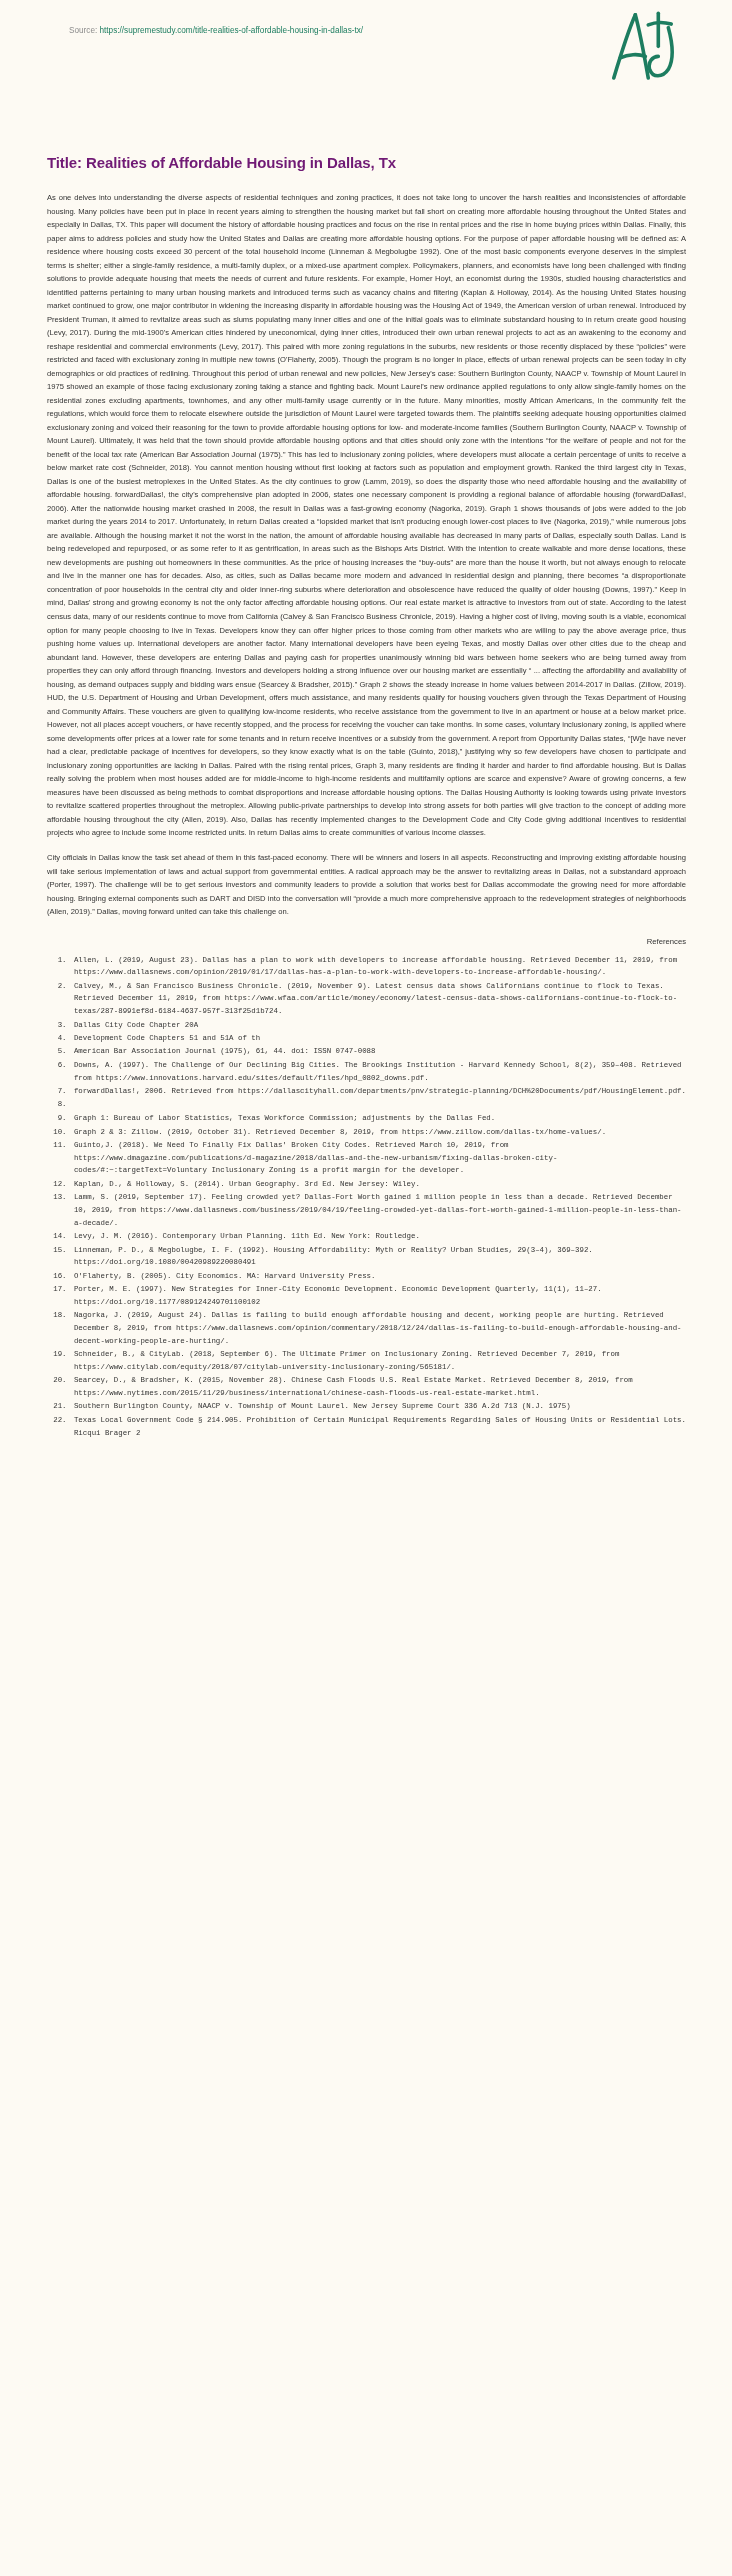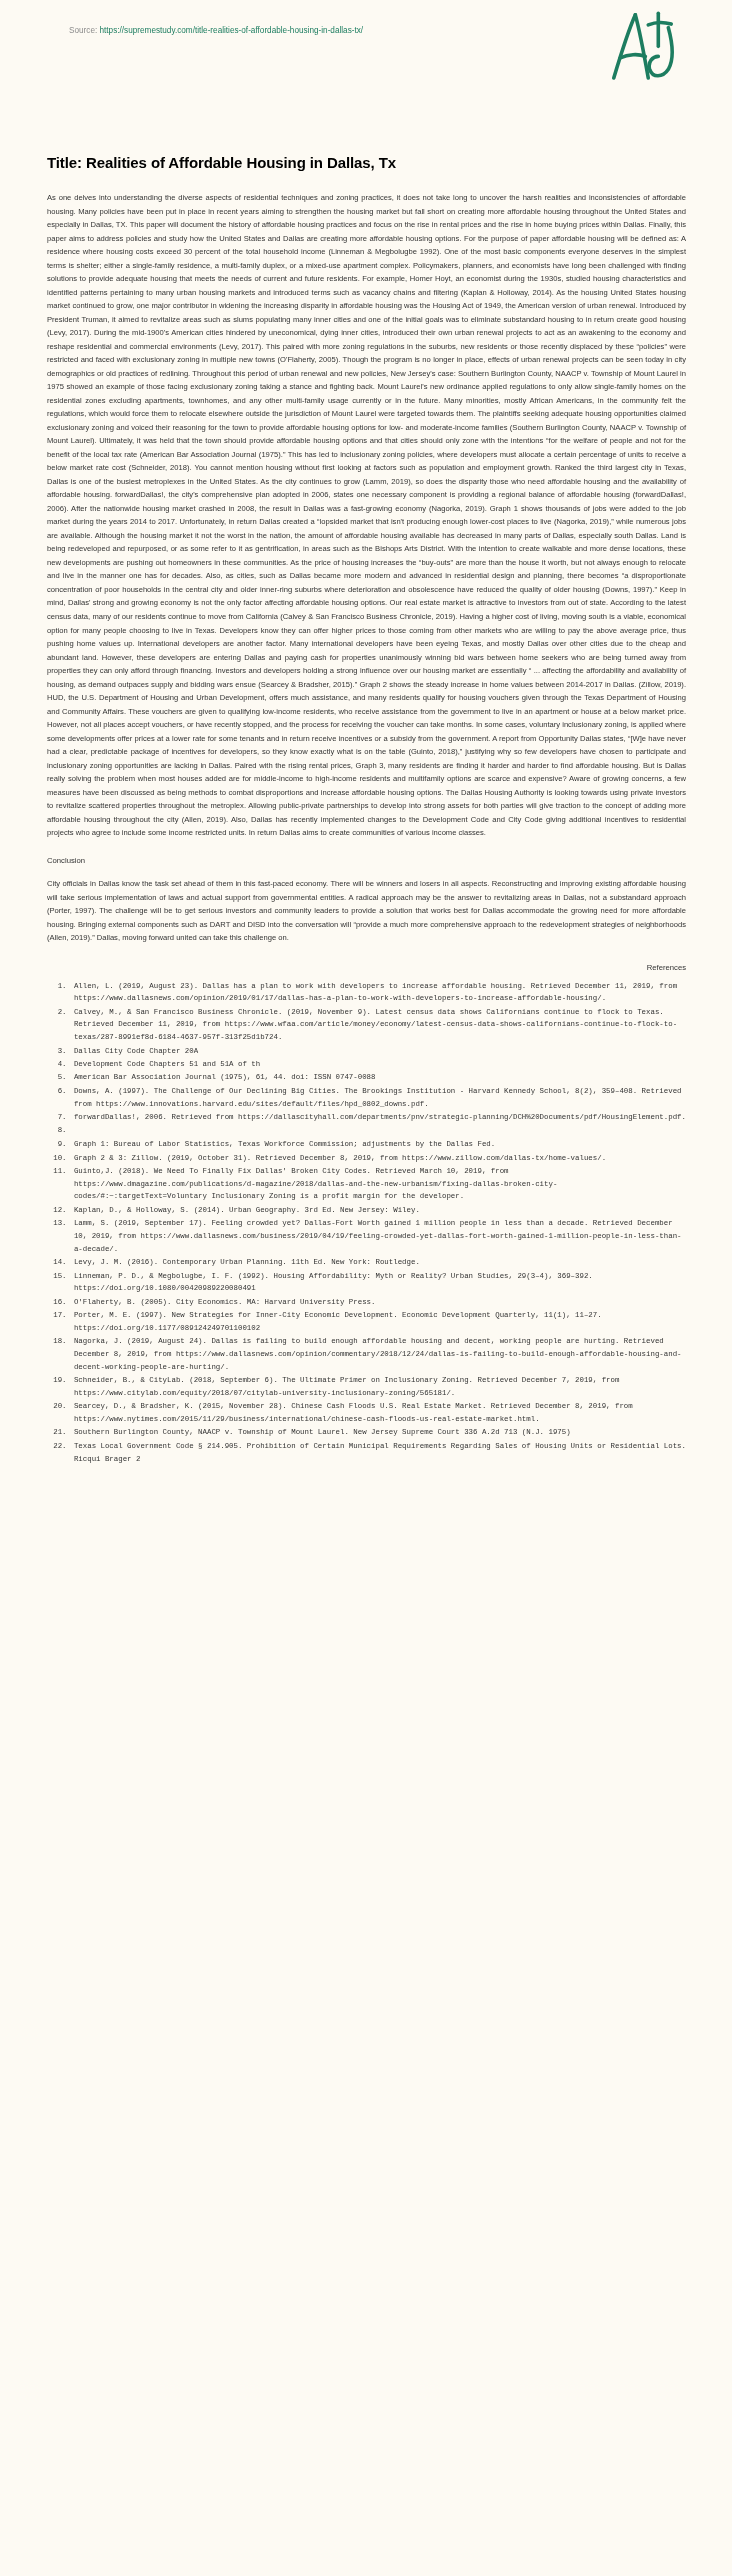--- a/index.html
+++ b/index.html
@@ -45,21 +45,21 @@
     height: 79px;
   }
 
   
   .doc {
     padding: 0 47px 0 47px;
   }
   .doc-title {
     font-size: 15px;
     font-weight: bold;
-    color: #000000;
+    color: #701a75;
     margin: 47px 0 20px 0;
     letter-spacing: -0.1px;
   }
   .body-par {
     font-size: 7.6px;
     line-height: 1.78;
     text-align: justify;
     color: #333333;
     margin: 0 0 11.4px 0;
   }
@@ -105,21 +105,20 @@
     <path d="M56 22 C66 18, 78 18, 88 21" stroke="#1d7d60" stroke-width="5" stroke-linecap="round"></path>
     <path d="M84 26 C90 48, 92 70, 84 84 C76 96, 62 96, 58 84 C55 74, 62 66, 70 66" stroke="#1d7d60" stroke-width="5" stroke-linecap="round"></path>
   </svg>
 </div>
 
 <div class="doc">
   <h1 class="doc-title">Title: Realities of Affordable Housing in Dallas, Tx</h1>
 
   <p class="body-par">As one delves into understanding the diverse aspects of residential techniques and zoning practices, it does not take long to uncover the harsh realities and inconsistencies of affordable housing. Many policies have been put in place in recent years aiming to strengthen the housing market but fall short on creating more affordable housing throughout the United States and especially in Dallas, TX. This paper will document the history of affordable housing practices and focus on the rise in rental prices and the rise in home buying prices within Dallas. Finally, this paper aims to address policies and study how the United States and Dallas are creating more affordable housing options. For the purpose of paper affordable housing will be defined as: A residence where housing costs exceed 30 percent of the total household income (Linneman &amp; Megbolugbe 1992). One of the most basic components everyone deserves in the simplest terms is shelter; either a single-family residence, a multi-family duplex, or a mixed-use apartment complex. Policymakers, planners, and economists have long been challenged with finding solutions to provide adequate housing that meets the needs of current and future residents. For example, Homer Hoyt, an economist during the 1930s, studied housing characteristics and identified patterns pertaining to many urban housing markets and introduced terms such as vacancy chains and filtering (Kaplan &amp; Holloway, 2014). As the housing United States housing market continued to grow, one major contributor in widening the increasing disparity in affordable housing was the Housing Act of 1949, the American version of urban renewal. Introduced by President Truman, it aimed to revitalize areas such as slums populating many inner cities and one of the initial goals was to eliminate substandard housing to in return create good housing (Levy, 2017). During the mid-1900's American cities hindered by uneconomical, dying inner cities, introduced their own urban renewal projects to act as an awakening to the economy and reshape residential and commercial environments (Levy, 2017). This paired with more zoning regulations in the suburbs, new residents or those recently displaced by these “policies” were restricted and faced with exclusionary zoning in multiple new towns (O'Flaherty, 2005). Though the program is no longer in place, effects of urban renewal projects can be seen today in city demographics or old practices of redlining. Throughout this period of urban renewal and new policies, New Jersey's case: Southern Burlington County, NAACP v. Township of Mount Laurel in 1975 showed an example of those facing exclusionary zoning taking a stance and fighting back. Mount Laurel's new ordinance applied regulations to only allow single-family homes on the residential zones excluding apartments, townhomes, and any other multi-family usage currently or in the future. Many minorities, mostly African Americans, in the community felt the regulations, which would force them to relocate elsewhere outside the jurisdiction of Mount Laurel were targeted towards them. The plaintiffs seeking adequate housing opportunities claimed exclusionary zoning and voiced their reasoning for the town to provide affordable housing options for low- and moderate-income families (Southern Burlington County, NAACP v. Township of Mount Laurel). Ultimately, it was held that the town should provide affordable housing options and that cities should only zone with the intentions “for the welfare of people and not for the benefit of the local tax rate (American Bar Association Journal (1975).” This has led to inclusionary zoning policies, where developers must allocate a certain percentage of units to receive a below market rate cost (Schneider, 2018). You cannot mention housing without first looking at factors such as population and employment growth. Ranked the third largest city in Texas, Dallas is one of the busiest metroplexes in the United States. As the city continues to grow (Lamm, 2019), so does the disparity those who need affordable housing and the availability of affordable housing. forwardDallas!, the city's comprehensive plan adopted in 2006, states one necessary component is providing a regional balance of  affordable housing (forwardDallas!, 2006). After the nationwide housing market crashed in 2008, the result in Dallas was a fast-growing economy (Nagorka, 2019). Graph 1 shows thousands of jobs were added to the job market  during the years 2014 to 2017. Unfortunately, in return Dallas created a “lopsided market that isn't producing enough lower-cost places to live (Nagorka, 2019),” while numerous jobs are available. Although the housing market it not the worst in the nation, the amount of affordable housing available has decreased in many parts of Dallas, especially south Dallas. Land is being redeveloped and repurposed, or as some refer to it as gentrification, in areas such as the Bishops Arts District. With the intention to create walkable and more dense locations, these new developments are pushing out homeowners in these communities. As the price of housing increases the “buy-outs” are more than the house it worth, but not always enough to relocate and live in the manner one has for decades. Also, as cities, such as Dallas became more modern and advanced in residential design and planning, there becomes “a disproportionate concentration of poor households in the central city and older inner-ring suburbs where deterioration and obsolescence have reduced the quality of older housing (Downs, 1997).” Keep in mind, Dallas' strong and growing economy is not the only factor affecting affordable housing options. Our real estate market is attractive to investors from out of state. According to the latest census data, many of our residents continue to move from California (Calvey &amp; San Francisco Business Chronicle, 2019). Having a higher cost of living, moving south is a viable, economical option for many people choosing to live in Texas. Developers know they can offer higher prices to those coming from other markets who are willing to pay the above average price, thus pushing home values up. International developers are another factor. Many international developers have been eyeing Texas, and mostly Dallas over other cities due to the cheap and abundant land. However, these developers are entering Dallas and paying cash for properties unanimously winning bid wars between home seekers who are being turned away from properties they can only afford through financing. Investors and developers holding a strong influence over our housing market are essentially “ ... affecting the affordability and availability of housing, as demand outpaces supply and bidding wars ensue (Searcey &amp; Bradsher, 2015).” Graph 2 shows the steady increase in home values between 2014-2017 in Dallas. (Zillow, 2019). HUD, the U.S. Department of Housing and Urban Development, offers much assistance, and many residents qualify for housing vouchers given through the Texas Department of Housing and Community Affairs. These vouchers are given to qualifying low-income residents, who receive assistance from the government to live in an apartment or house at a below market price. However, not all places accept vouchers, or have recently stopped, and the process for receiving the voucher can take months. In some cases, voluntary inclusionary zoning, is applied where some developments offer prices at a lower rate for some tenants and in return receive incentives or a subsidy from the government. A report from Opportunity Dallas states, “[W]e have never had a clear, predictable package of incentives for developers, so they know exactly what is on the table (Guinto, 2018),” justifying why so few developers have chosen to participate and inclusionary zoning opportunities are lacking in Dallas. Paired with the rising rental prices, Graph 3, many residents are finding it harder and harder to find affordable housing. But is Dallas really solving the problem when most houses added are for middle-income to high-income residents and multifamily options are scarce and expensive? Aware of growing concerns, a few measures have been discussed as being methods to combat disproportions and increase affordable housing options. The Dallas Housing Authority is looking towards using private investors to revitalize scattered properties throughout the metroplex. Allowing  public-private partnerships to develop into strong assets for both parties will give traction to the concept of adding more affordable housing throughout the city (Allen, 2019). Also, Dallas has recently implemented changes to the Development Code and City Code giving additional incentives to residential projects who agree to include some income restricted units. In return Dallas aims to create communities of various income classes.</p>
 
-  <div class="section-heading">Conclusion</div>
 
   <p class="body-par">City officials in Dallas know the task set ahead of them in this fast-paced economy. There will be winners and losers in all aspects.  Reconstructing and improving existing affordable housing will take serious implementation of laws and actual support from governmental entities. A radical approach may be the answer to revitalizing areas in Dallas, not a substandard approach (Porter, 1997). The challenge will be to get serious investors and community leaders to provide a solution that works best for Dallas accommodate the growing need for more affordable housing. Bringing external components such as DART and DISD into the conversation will “provide a much more comprehensive approach to the redevelopment strategies of neighborhoods (Allen, 2019).” Dallas, moving forward united can take this challenge on.</p>
 
   <div class="references-heading">References</div>
 
   <ol class="refs">
       <li>Allen, L. (2019, August 23). Dallas has a plan to work with developers to increase affordable housing. Retrieved December 11, 2019, from https://www.dallasnews.com/opinion/2019/01/17/dallas-has-a-plan-to-work-with-developers-to-increase-affordable-housing/.</li>
       <li>Calvey, M., &amp; San Francisco Business Chronicle. (2019, November 9). Latest census data shows Californians continue to flock to Texas. Retrieved December 11, 2019, from https://www.wfaa.com/article/money/economy/latest-census-data-shows-californians-continue-to-flock-to-texas/287-8991ef8d-6184-4637-957f-313f25d1b724.</li>
       <li>Dallas City Code Chapter 20A</li>
       <li>Development Code Chapters 51 and 51A of th</li>

